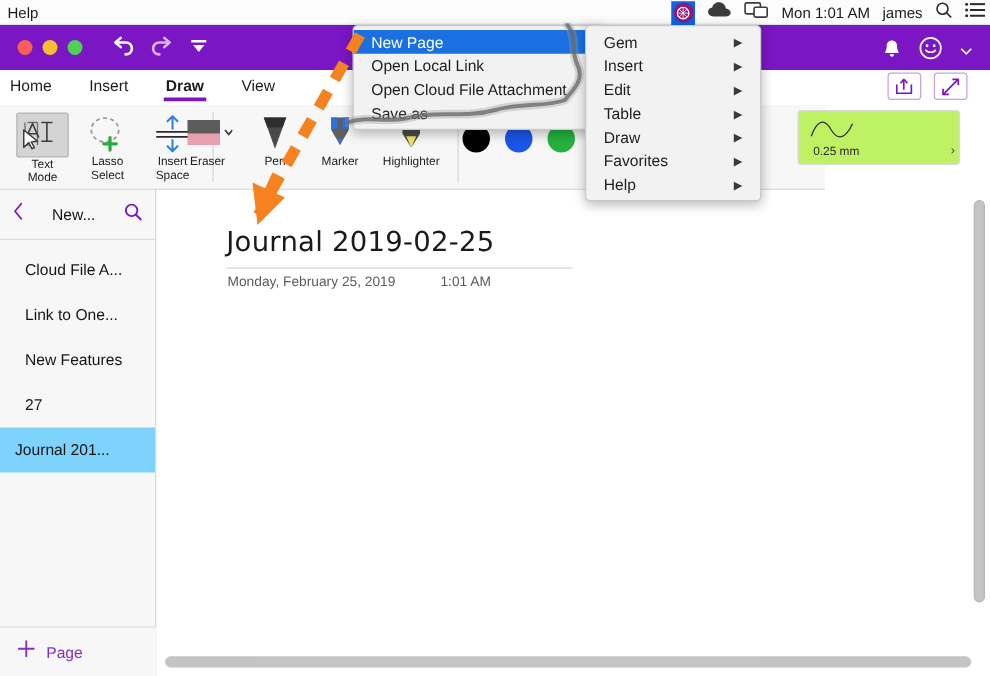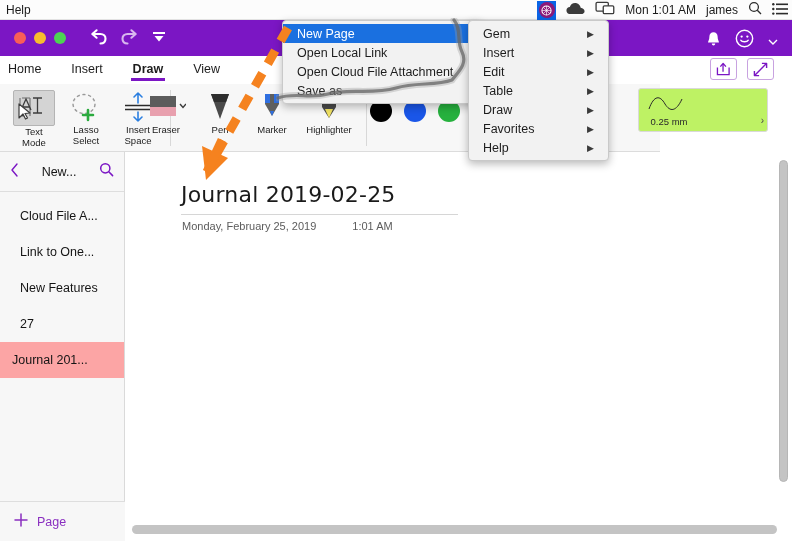--- a/index.html
+++ b/index.html
@@ -96,21 +96,21 @@
   .sb-head {
     height: 40px; display: flex; align-items: center; justify-content: space-between;
     padding: 0 10px; border-bottom: 1px solid #dedede;
   }
   .sb-head .title { font-size: 12.5px; color: #151515; }
   .sb-list { padding-top: 6px; }
   .sb-item {
     height: 36px; display: flex; align-items: center; padding-left: 20px;
     font-size: 12.5px; color: #151515; white-space: nowrap; overflow: hidden;
   }
-  .sb-item.selected { background: #fca5a5; padding-left: 12px; }
+  .sb-item.selected { background: #7dd3fc; padding-left: 12px; }
   .sb-foot {
     position: absolute; left: 0; bottom: 0; width: 125px; height: 40px;
     border-top: 1px solid #dedede; display: flex; align-items: center;
     padding-left: 14px; gap: 9px; background: #f7f7f7;
   }
   .sb-foot .lbl { font-size: 12.5px; color: #8a2fc0; }
 
   
   .canvas {
     position: absolute; left: 126px; top: 152px; width: 666px; height: 389px;

